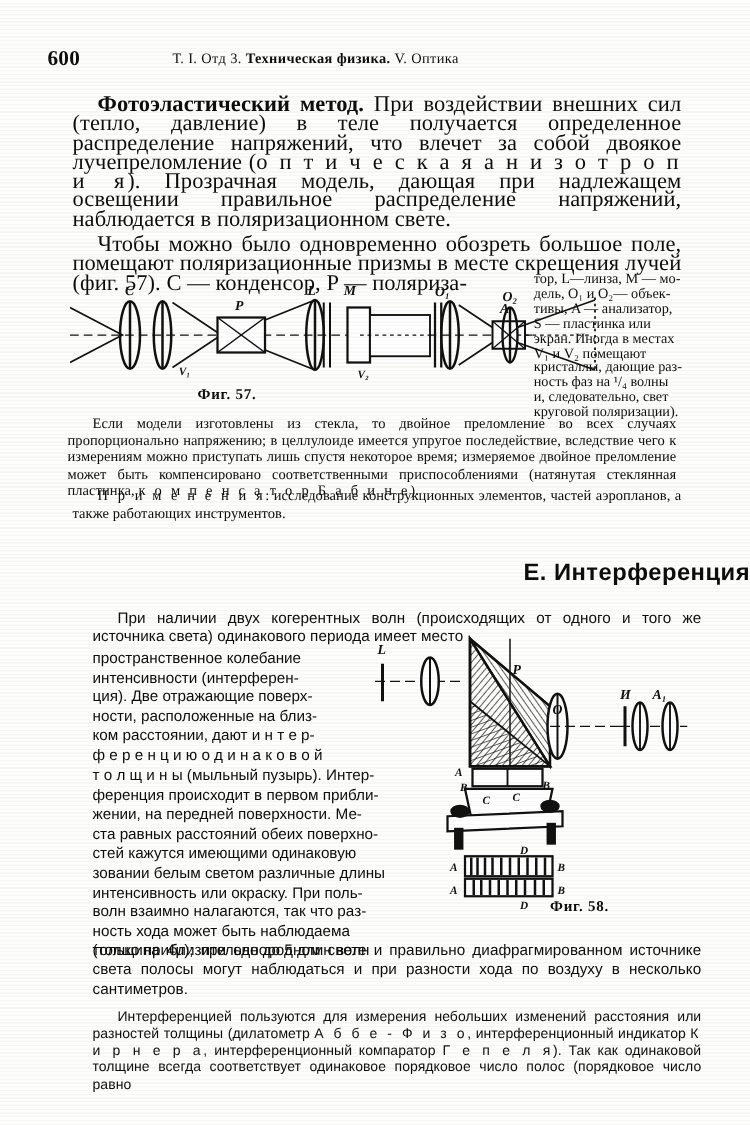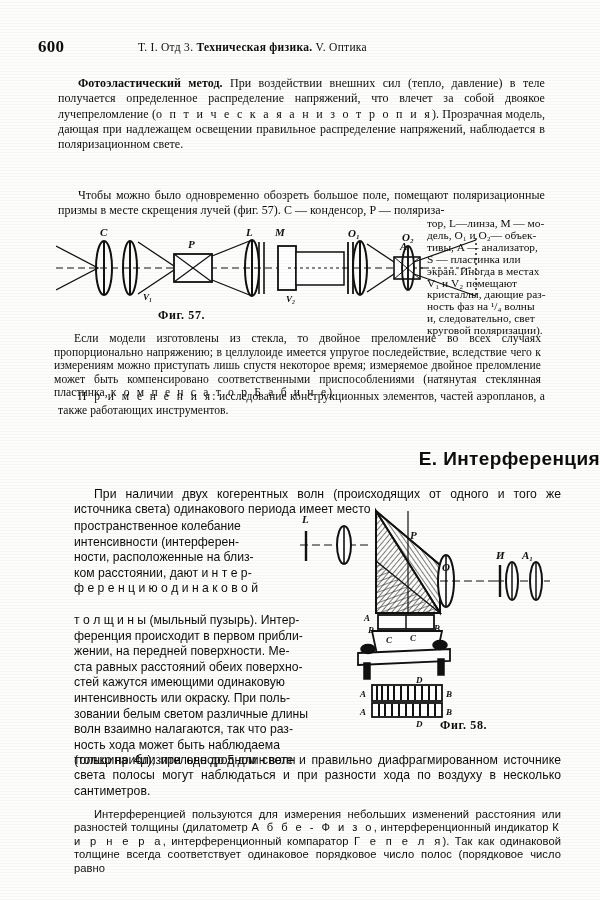--- a/index.html
+++ b/index.html
@@ -44,21 +44,21 @@
     top: 1px;
     font-size: 11.5px;
     letter-spacing: 0.3px;
   }
   .runhead-title b { font-weight: bold; }
 
   
   .blk {
     position: absolute;
     text-align: justify;
-    font-size: 12px;
+    font-size: 18px;
     line-height: 15.3px;
     letter-spacing: 0.05px;
   }
   .blk.ind { text-indent: 20px; }
   .bold { font-weight: bold; }
   .sp { letter-spacing: 2.2px; }
 
   
   .sect-head {
     position: absolute;
@@ -216,33 +216,34 @@
   </div>
 
   <div class="sect-head" style="top:448px;">Е. Интерференция</div>
 
   <div class="blk ind sans" style="left:58px; top:487px; width:487px;">При наличии двух когерентных волн (происходящих от одного и того же источника света) одинакового периода имеет место</div>
 
   <div class="sans" style="position:absolute; left:58px; top:519px; width:236px;
               text-align:justify; line-height:15.6px;">
     <div>пространственное      колебание</div>
     <div>интенсивности    (интерферен-</div>
+    <div>ция). Две отражающие поверх-</div>
     <div>ности, расположенные на близ-</div>
     <div>ком расстоянии, дают и н т е р-</div>
     <div>ф е р е н ц и ю  о д и н а к о в о й</div>
   </div>
   <div class="sans" style="position:absolute; left:58px; top:613px; width:300px;
               text-align:justify; line-height:15.6px;">
     <div>т о л щ и н ы (мыльный пузырь).  Интер-</div>
     <div>ференция происходит в первом прибли-</div>
     <div>жении, на передней поверхности. Ме-</div>
     <div>ста равных расстояний обеих поверхно-</div>
     <div>стей кажутся имеющими одинаковую</div>
+    <div>зовании белым светом различные длины</div>
     <div>интенсивность или окраску. При поль-</div>
-    <div>зовании белым светом различные длины</div>
     <div>волн взаимно налагаются, так что раз-</div>
     <div>ность хода может быть  наблюдаема</div>
     <div>только приблизительно до 5 длин волн</div>
   </div>
 
   <div class="fig" style="left:300px; top:503px;">
     <svg width="250" height="235" viewBox="0 0 250 235">
       <defs>
         <pattern id="hatchA" width="4" height="4" patternUnits="userSpaceOnUse" patternTransform="rotate(40)">
           <line x1="0" y1="0" x2="0" y2="4" stroke="#111" stroke-width="1.1"></line>

